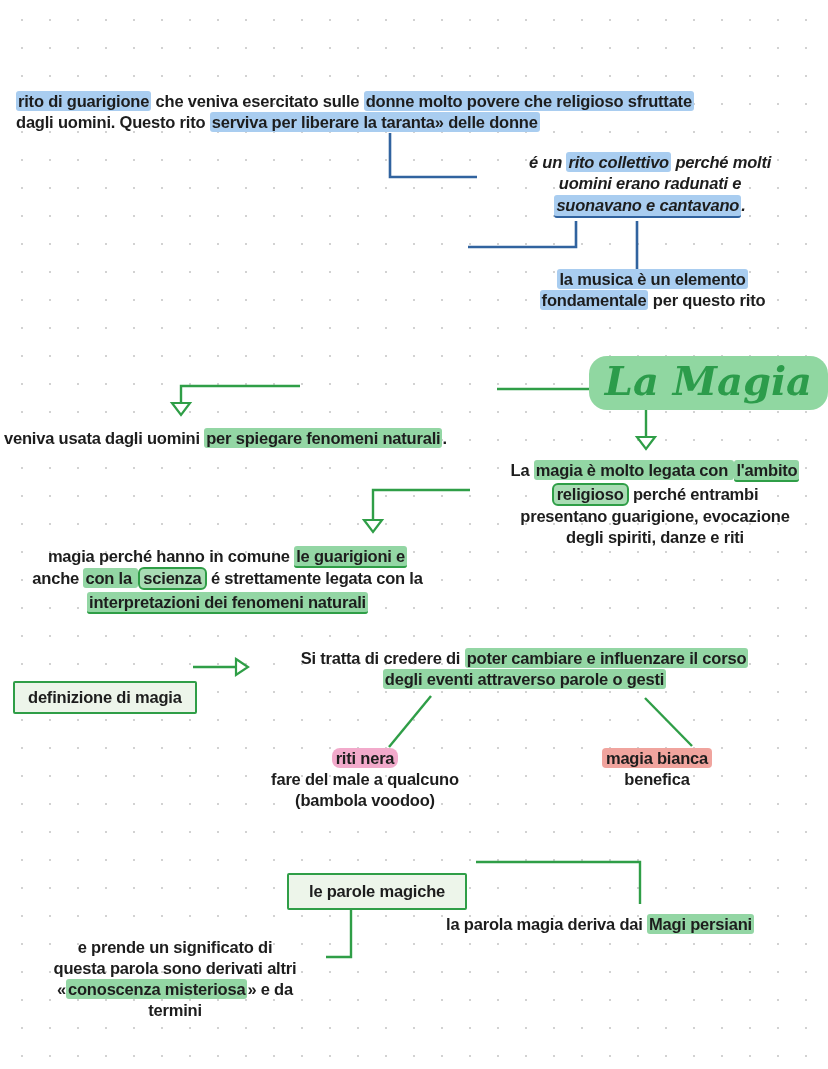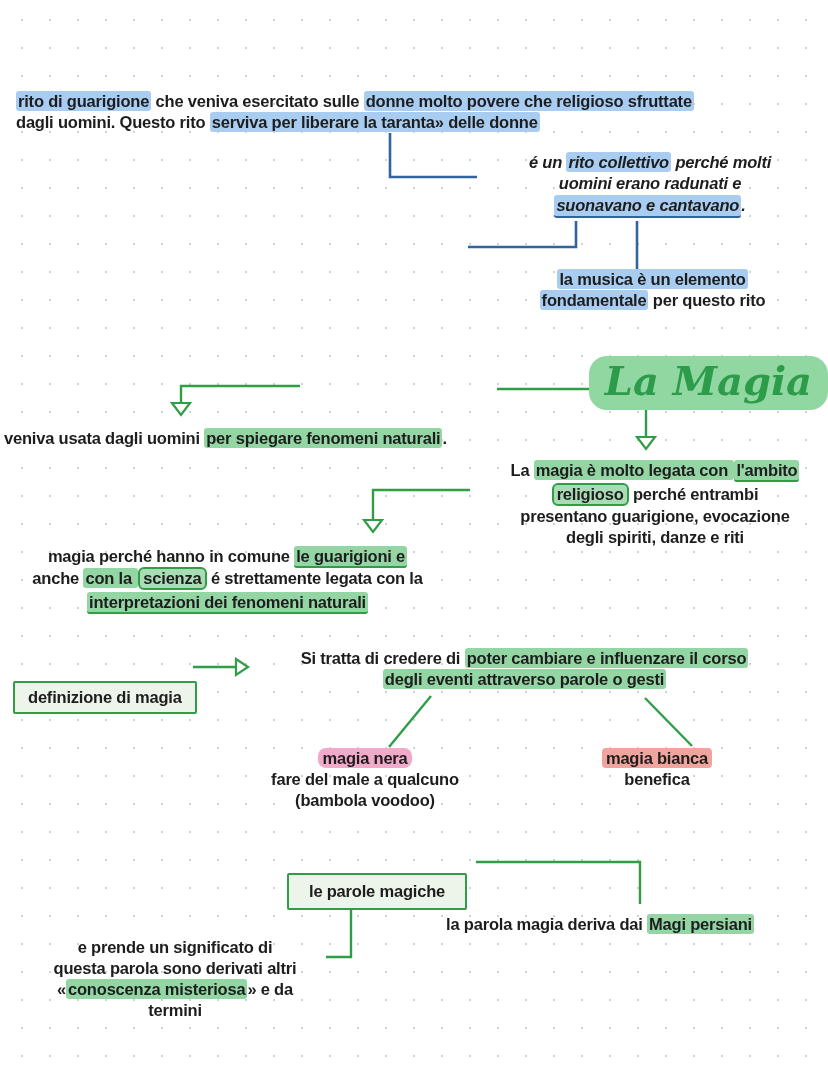--- a/index.html
+++ b/index.html
@@ -136,21 +136,21 @@
     <div class="line">
       <span>Si tratta di credere di </span><span class="hg">poter cambiare e influenzare il corso</span>
     </div>
     <div class="line">
       <span class="hg">degli eventi attraverso parole o gesti</span>
     </div>
   </div>
 
   <div class="blk ctr" style="left:245px;top:748px;width:240px;">
     <div class="line">
-      <span class="hp">magia nera</span>
+      <span class="hp">riti nera</span>
     </div>
     <div class="line">
       <span>fare del male a qualcuno</span>
     </div>
     <div class="line">
       <span>(bambola voodoo)</span>
     </div>
   </div>
 
   <div class="blk ctr" style="left:557px;top:748px;width:200px;">

